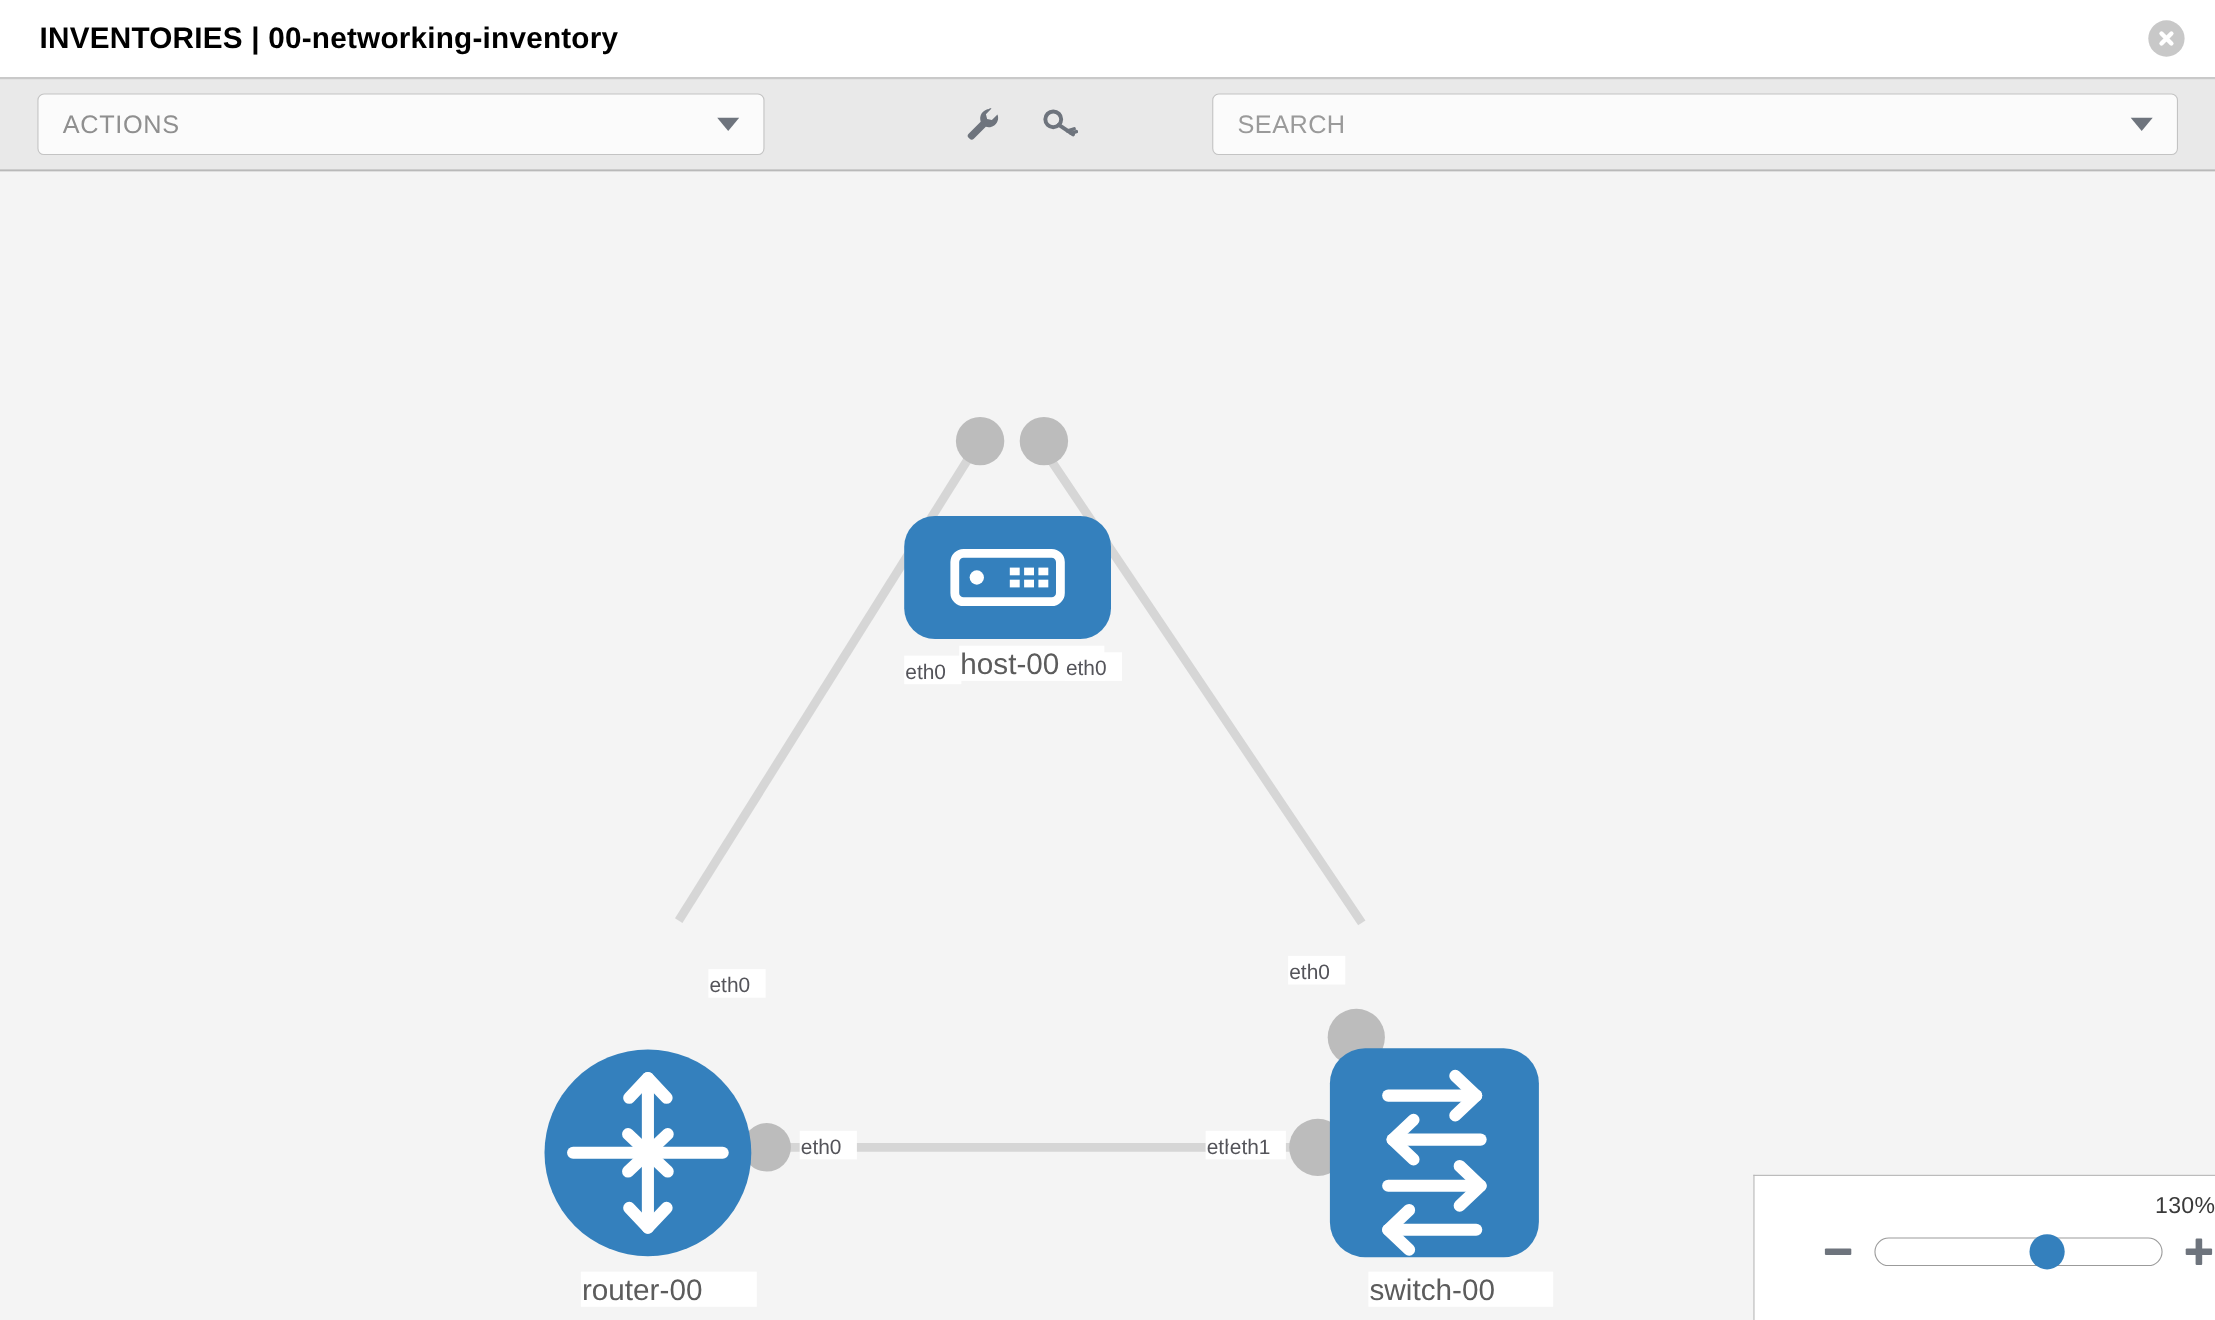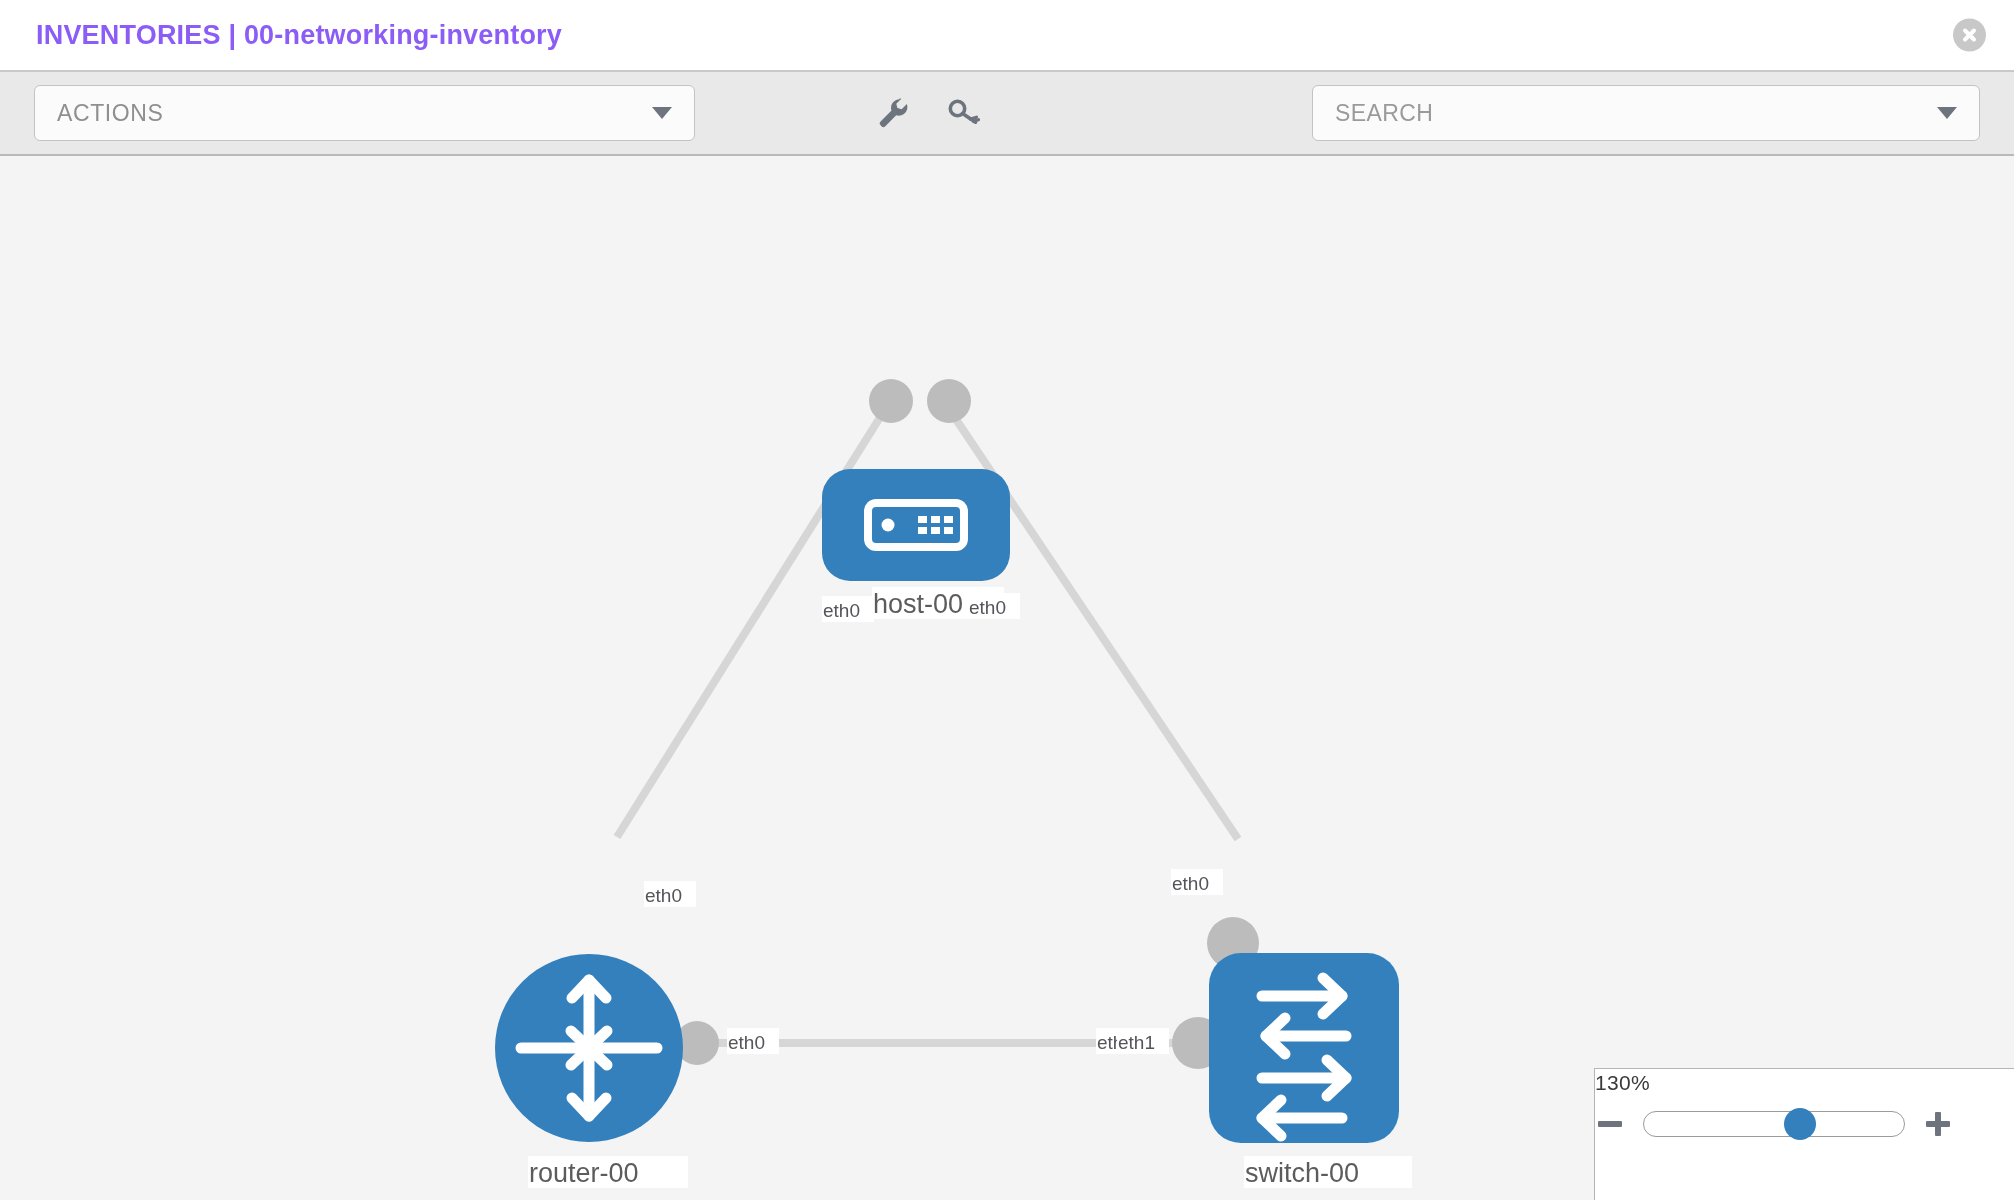--- a/index.html
+++ b/index.html
@@ -13,21 +13,21 @@
 
   
   .header {
     position: absolute; left: 0; top: 0; width: 2014px; height: 70px;
     background: #ffffff;
     display: flex; align-items: center;
   }
   .header-title {
     margin-left: 36px;
     font-size: 27px; font-weight: bold;
-    color: #8b5cf6; letter-spacing: 0.2px;
+    color: #000000; letter-spacing: 0.2px;
     white-space: nowrap;
   }
   .close-btn {
     position: absolute; right: 28px; top: 50%; transform: translateY(-50%);
     width: 33px; height: 33px; border-radius: 50%;
     background: #c8c8c8;
     display: flex; align-items: center; justify-content: center;
     cursor: pointer;
   }
   .close-btn svg { display: block; }
@@ -58,21 +58,21 @@
     border-right: 10px solid transparent;
     border-top: 12px solid #6e747d;
   }
   .tool-icons {
     display: flex; align-items: center; gap: 34px;
     margin-left: 180px;
   }
   .tool-icon { cursor: pointer; display: flex; align-items: center; }
   .search-box {
     position: absolute; right: 34px;
-    width: 668px; height: 56px;
+    width: 878px; height: 56px;
     background: #fbfbfb;
     border: 1px solid #c3c3c3; border-radius: 6px;
     display: flex; align-items: center; justify-content: space-between;
     padding: 0 22px;
   }
   .search-box .placeholder {
     font-size: 23px; color: #9a9a9a; letter-spacing: 0.4px;
   }
 
   
@@ -95,22 +95,22 @@
   }
   .label-bg { fill: #ffffff; }
 
   
   .zoom-panel {
     position: absolute; right: 0; bottom: 0;
     width: 420px; height: 132px;
     background: #ffffff;
     border: 1px solid #b5b5b5;
     border-right: none; border-bottom: none;
-    display: flex; flex-direction: column; align-items: flex-start;
-    padding-top: 2px;
+    display: flex; flex-direction: column; align-items: flex-end;
+    padding-top: 16px;
   }
   .zoom-level {
     font-size: 21px; color: #3a3a3a; letter-spacing: 0.3px;
   }
   .zoom-row {
     display: flex; align-items: center; gap: 18px; margin-top: 14px;
   }
   .zoom-minus, .zoom-plus {
     width: 30px; height: 30px; position: relative; cursor: pointer;
   }

